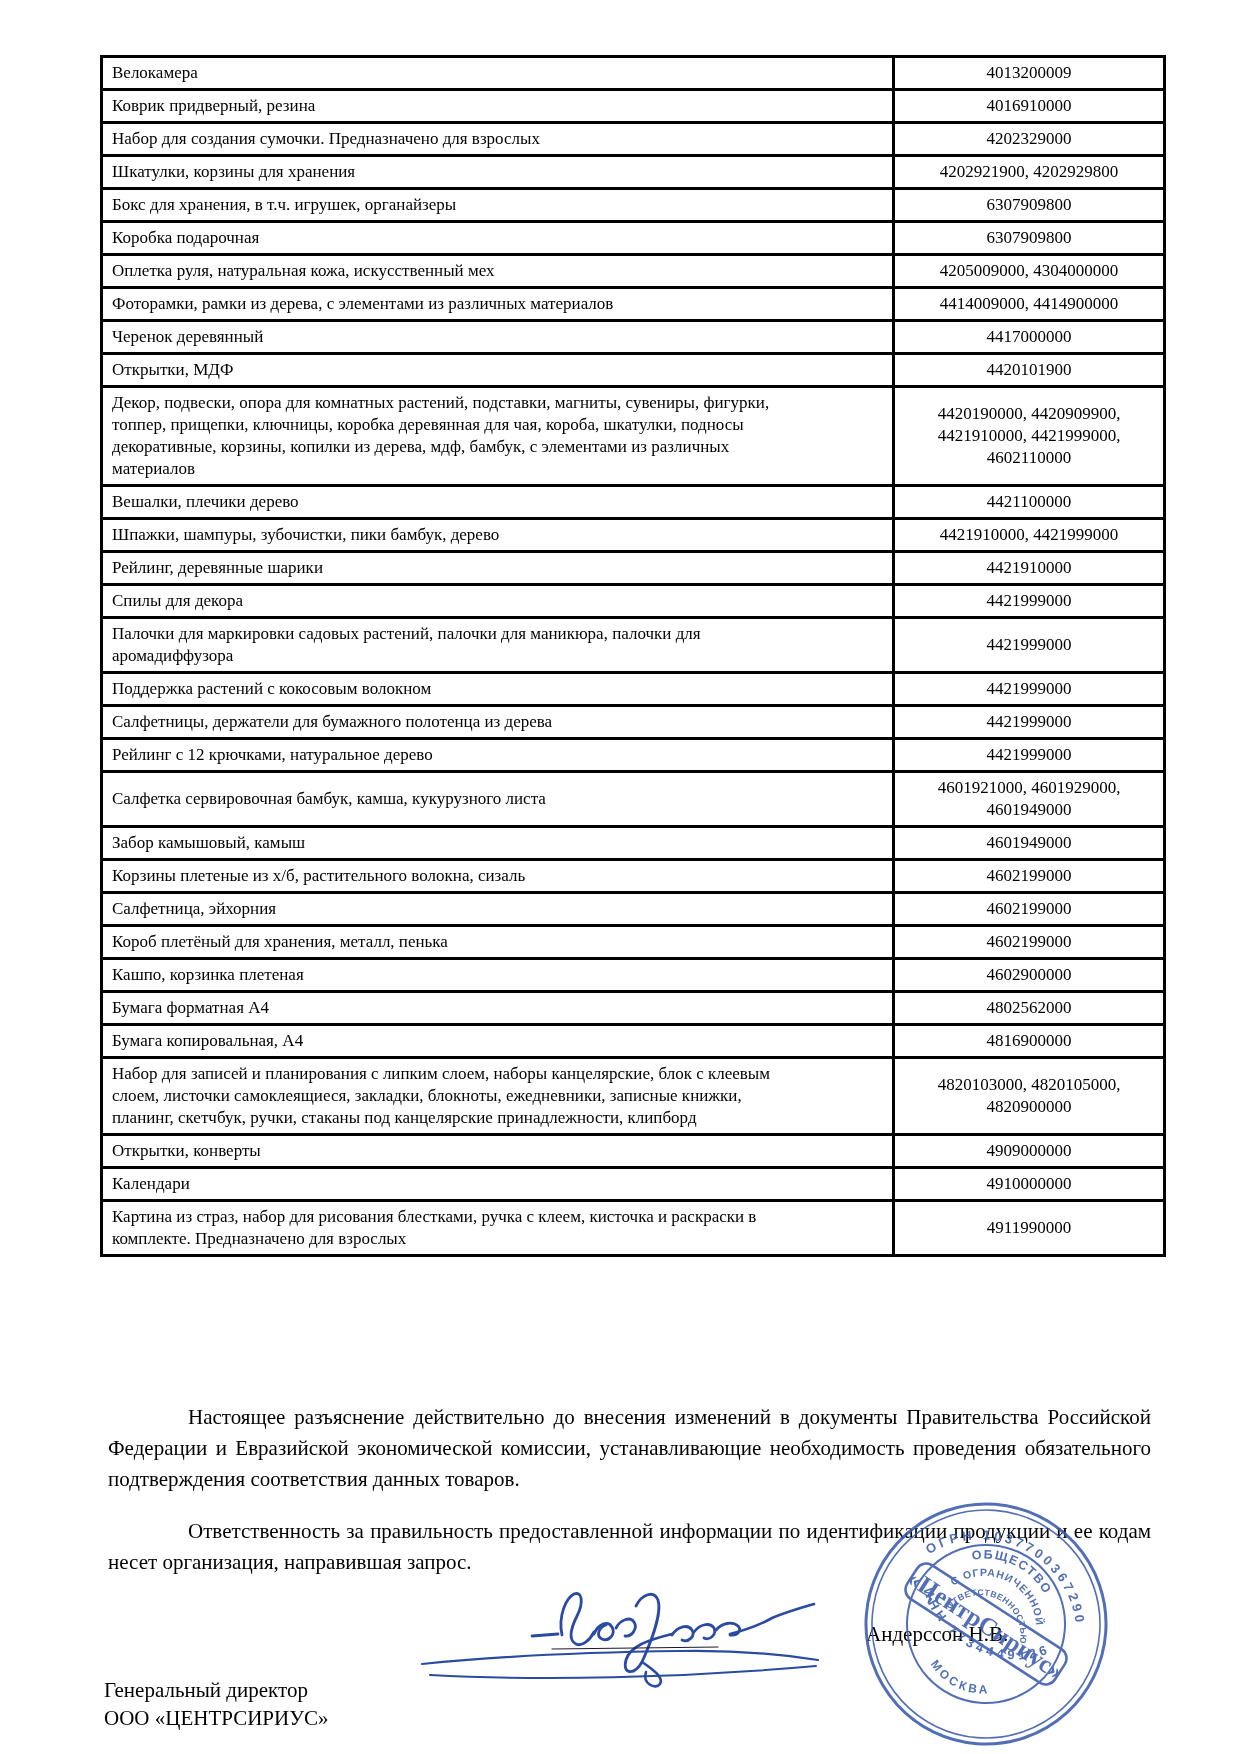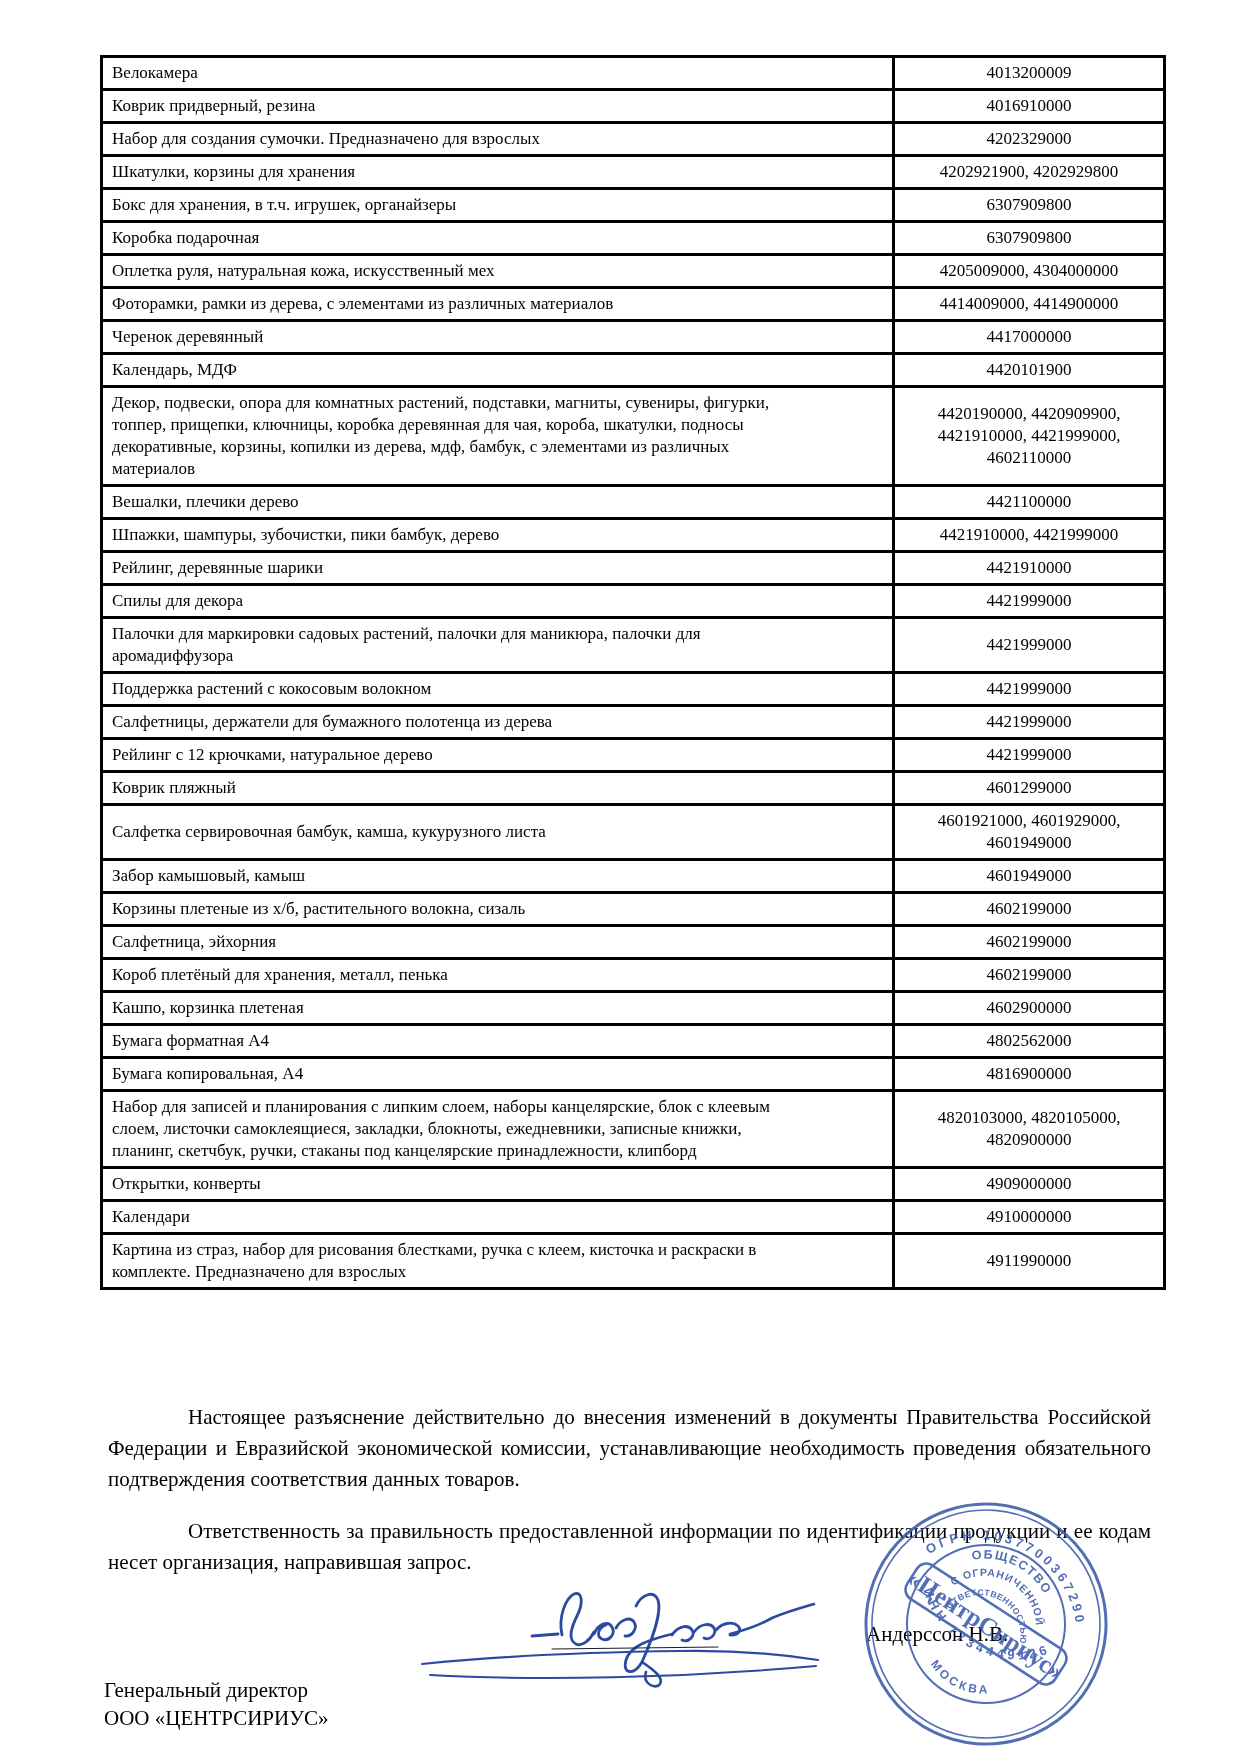--- a/index.html
+++ b/index.html
@@ -76,21 +76,21 @@
       <td class="product">Фоторамки, рамки из дерева, с элементами из различных материалов</td>
       <td class="code">4414009000, 4414900000</td>
     </tr>
 
     <tr>
       <td class="product">Черенок деревянный</td>
       <td class="code">4417000000</td>
     </tr>
 
     <tr>
-      <td class="product">Календарь,  МДФ</td>
+      <td class="product">Открытки,  МДФ</td>
       <td class="code">4420101900</td>
     </tr>
 
     <tr>
       <td class="product">Декор, подвески, опора для комнатных растений, подставки, магниты, сувениры, фигурки, топпер, прищепки, ключницы, коробка деревянная для чая, короба, шкатулки, подносы декоративные, корзины, копилки  из дерева, мдф, бамбук,  с элементами из различных материалов</td>
       <td class="code">4420190000, 4420909900, 4421910000, 4421999000, 4602110000</td>
     </tr>
 
     <tr>
       <td class="product">Вешалки, плечики дерево</td>
@@ -125,24 +125,20 @@
     <tr>
       <td class="product">Салфетницы, держатели для бумажного полотенца из дерева</td>
       <td class="code">4421999000</td>
     </tr>
 
     <tr>
       <td class="product">Рейлинг с 12 крючками, натуральное дерево</td>
       <td class="code">4421999000</td>
     </tr>
 
-    <tr>
-      <td class="product">Коврик пляжный</td>
-      <td class="code">4601299000</td>
-    </tr>
 
     <tr>
       <td class="product">Салфетка сервировочная бамбук, камша, кукурузного листа</td>
       <td class="code">4601921000, 4601929000, 4601949000</td>
     </tr>
 
     <tr>
       <td class="product">Забор камышовый, камыш</td>
       <td class="code">4601949000</td>
     </tr>

